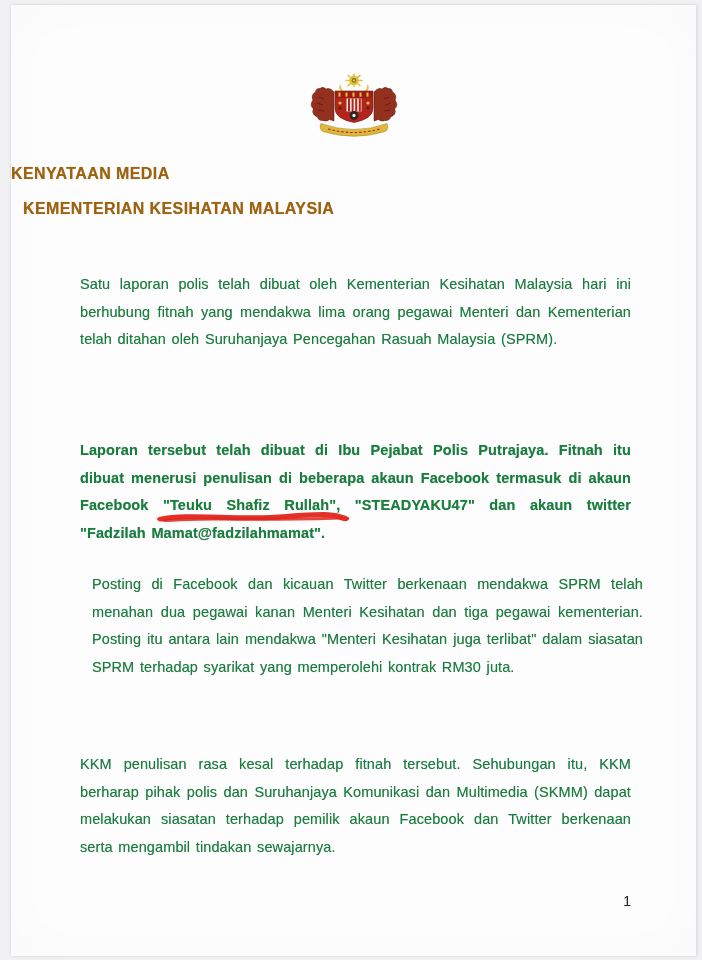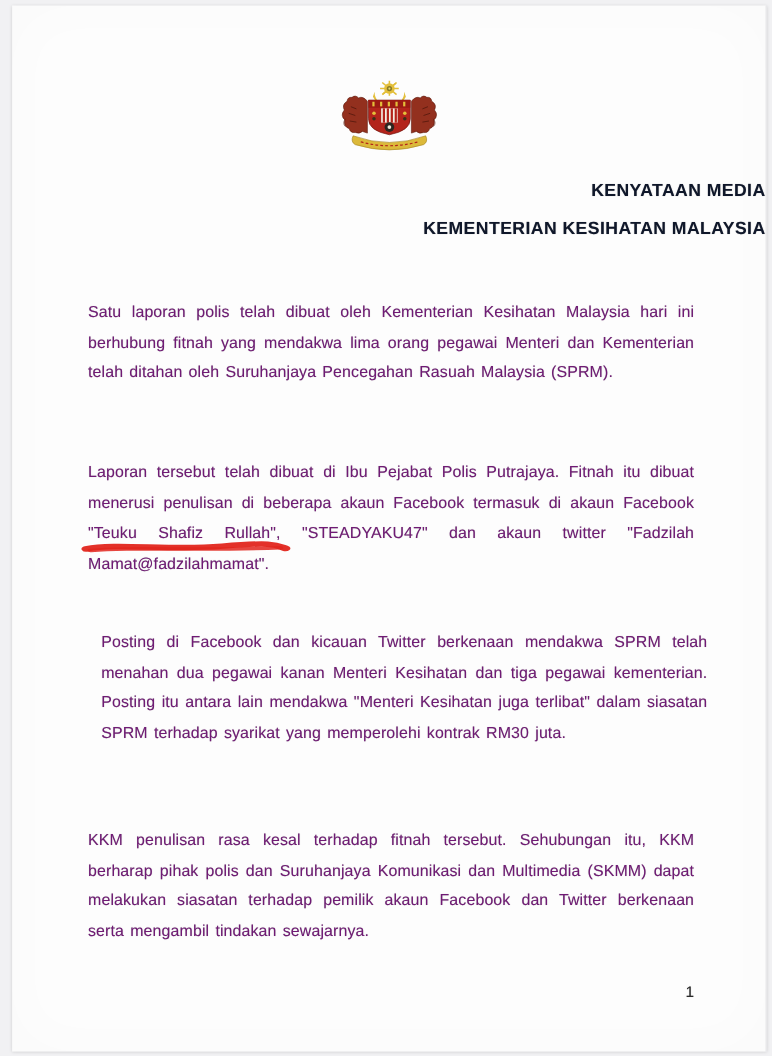--- a/index.html
+++ b/index.html
@@ -21,43 +21,43 @@
   .crest {
     position: absolute;
     left: 50%; top: 67px;
     transform: translateX(-50%);
     width: 100px; height: 66px;
   }
   .crest svg { width: 100%; height: 100%; filter: blur(0.3px); }
   .doc-title, .doc-subtitle {
     position: absolute;
     left: 0; width: 100%;
-    text-align: right;
+    text-align: left;
     font-weight: bold;
     font-size: 16px;
     letter-spacing: 0.4px;
-    color: #0f172a;
+    color: #a16207;
     text-shadow: 0 0 0.8px rgba(30,30,30,0.45);
   }
   .doc-title { top: 160px; }
   .doc-subtitle { top: 195px; padding-left: 12px; }
   .para {
     position: absolute;
     left: 69px; width: 551px;
     font-size: 14.5px;
     line-height: 27.5px;
     text-align: justify;
     text-align-last: left;
-    color: #701a75;
+    color: #15803d;
     letter-spacing: 0.1px;
     word-spacing: 1.5px;
     text-shadow: 0 0 0.7px rgba(40,40,40,0.4);
   }
   .p1 { top: 266px; }
-  .p2 { top: 412px; }
+  .p2 { top: 432px; font-weight: bold; }
   .p3 { top: 566px; margin-left: 12px; }
   .p4 { top: 746px; }
   .marked { position: relative; white-space: nowrap; }
   .marker-svg {
     position: absolute;
     left: -5px; bottom: -11px;
     width: calc(100% + 12px); height: 14px;
     overflow: visible;
     pointer-events: none;
   }

